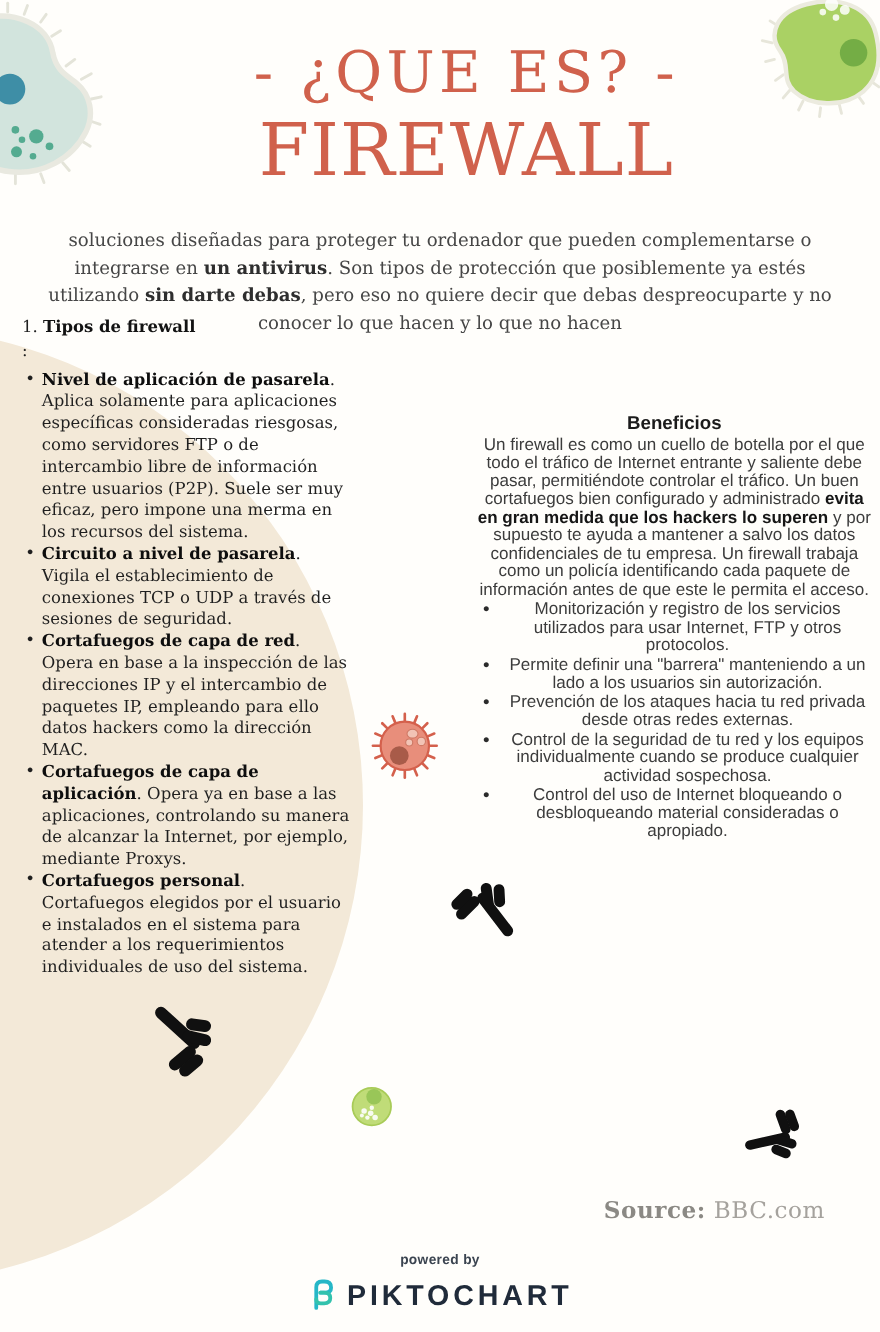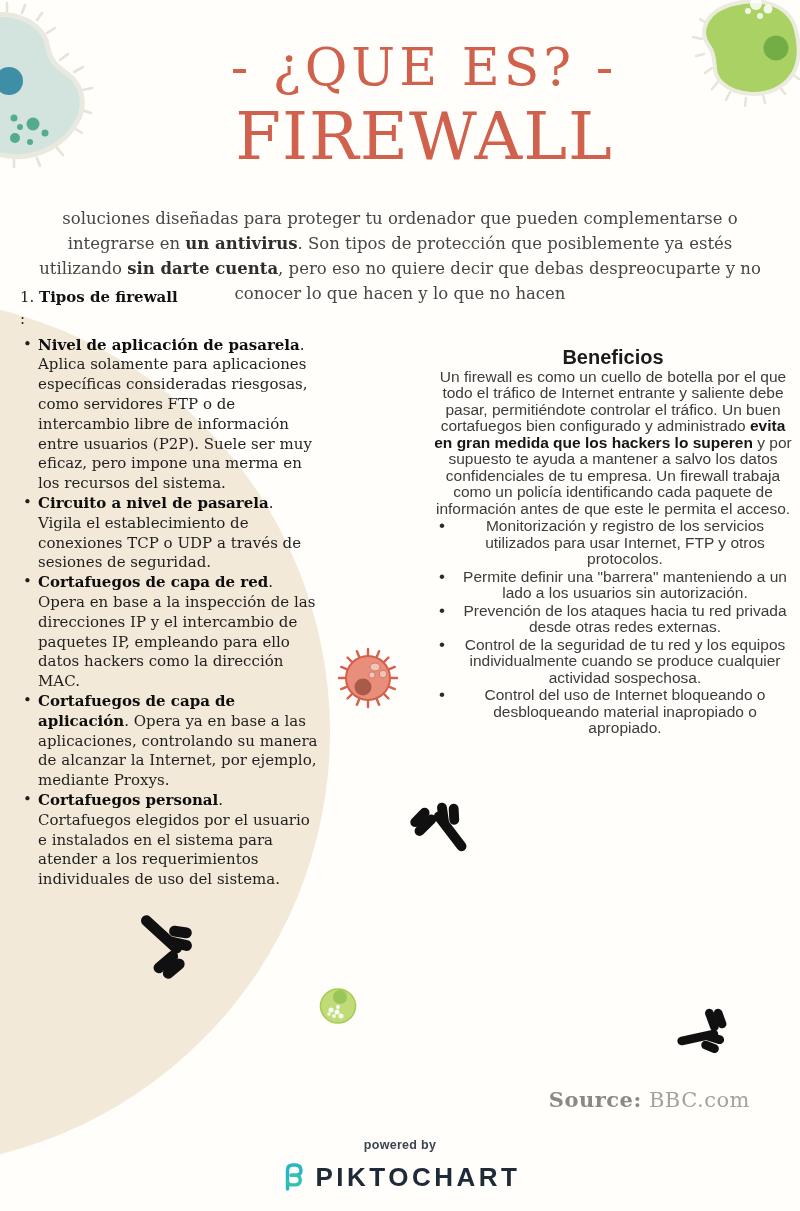--- a/index.html
+++ b/index.html
@@ -44,21 +44,21 @@
   .tipos ul { list-style:none; margin:6px 0 0 0; padding:0; }
   .tipos li { position:relative; padding-left:18px; margin:0; }
   .tipos li .blt { position:absolute; left:3px; top:-1px; }
   .tipos li b { color:#0e0e0e; }
   
   .beneficios {
     position:absolute; left:433px; top:349px; width:360px; z-index:2;
     font-family:"Liberation Sans", sans-serif;
     font-size:15.5px; line-height:16.5px; color:#3c3c3c; text-align:center;
   }
-  .ben-head { font-weight:700; color:#1b1b1b; font-size:20px; margin-bottom:3px; }
+  .ben-head { font-weight:700; color:#1b1b1b; font-size:17px; margin-bottom:3px;margin-top:28px; }
   .beneficios b { color:#161616; }
   .beneficios ul { list-style:none; margin:1px 0 0 0; padding:0; text-align:center; }
   .beneficios li { position:relative; padding-left:24px; margin:0 0 1px 0; }
   .beneficios li .blt { position:absolute; left:6px; top:0px; font-size:17px; color:#2b2b2b; }
   
   .source {
     position:absolute; right:50px; top:1087px; z-index:2;
     font-size:21px; letter-spacing:0.5px; color:#a5a29d;
   }
   .source .lbl { font-weight:700; color:#8b8984; }
@@ -209,21 +209,21 @@
       <svg width="58" height="58">
         <use href="#antibody"></use>
       </svg>
     </div>
 
   <div class="title-block">
     <div class="title-kicker">- ¿QUE ES? -</div>
     <div class="title-main">FIREWALL</div>
   </div>
 
-  <p class="intro"><span>soluciones diseñadas para proteger tu ordenador que pueden complementarse o integrarse en </span><b>un antivirus</b><span>. Son tipos de protección que posiblemente ya estés utilizando </span><b>sin darte cuenta</b><span>, pero eso no quiere decir que debas despreocuparte y no conocer lo que hacen y lo que no hacen</span></p>
+  <p class="intro"><span>soluciones diseñadas para proteger tu ordenador que pueden complementarse o integrarse en </span><b>un antivirus</b><span>. Son tipos de protección que posiblemente ya estés utilizando </span><b>sin darte debas</b><span>, pero eso no quiere decir que debas despreocuparte y no conocer lo que hacen y lo que no hacen</span></p>
 
   <div class="tipos">
     <div class="tipos-head">
       <span class="tipos-num">1.</span><span>Tipos de firewall</span>
     </div>
     <div class="tipos-colon">:</div>
     <ul>
       <li><span class="blt">•</span><b>Nivel de aplicación de pasarela</b><span>. Aplica solamente para aplicaciones específicas consideradas riesgosas, como servidores FTP o de intercambio libre de información entre usuarios (P2P). Suele ser muy eficaz, pero impone una merma en los recursos del sistema.</span></li>
       <li><span class="blt">•</span><b>Circuito a nivel de pasarela</b><span>. Vigila el establecimiento de conexiones TCP o UDP a través de sesiones de seguridad.</span></li>
       <li><span class="blt">•</span><b>Cortafuegos de capa de red</b><span>. Opera en base a la inspección de las direcciones IP y el intercambio de paquetes IP, empleando para ello datos hackers como la dirección MAC.</span></li>
@@ -233,21 +233,21 @@
   </div>
 
   <div class="beneficios">
     <div class="ben-head">Beneficios</div>
     <div><span>Un firewall es como un cuello de botella por el que todo el tráfico de Internet entrante y saliente debe pasar, permitiéndote controlar el tráfico. Un buen cortafuegos bien configurado y administrado </span><b>evita en gran medida que los hackers lo superen</b><span> y por supuesto te ayuda a mantener a salvo los datos confidenciales de tu empresa. Un firewall trabaja como un policía identificando cada paquete de información antes de que este le permita el acceso.</span></div>
     <ul>
       <li><span class="blt">•</span><span>Monitorización y registro de los servicios utilizados para usar Internet, FTP y otros protocolos.</span></li>
       <li><span class="blt">•</span><span>Permite definir una "barrera" manteniendo a un lado a los usuarios sin autorización.</span></li>
       <li><span class="blt">•</span><span>Prevención de los ataques hacia tu red privada desde otras redes externas.</span></li>
       <li><span class="blt">•</span><span>Control de la seguridad de tu red y los equipos individualmente cuando se produce cualquier actividad sospechosa.</span></li>
-      <li><span class="blt">•</span><span>Control del uso de Internet bloqueando o desbloqueando material inapropiado o apropiado.</span></li>
+      <li><span class="blt">•</span><span>Control del uso de Internet bloqueando o desbloqueando material consideradas o apropiado.</span></li>
     </ul>
   </div>
 
   <div class="source">
     <span class="lbl">Source:</span>
     <span>BBC.com</span>
   </div>
 
   <div class="footer">
     <div class="powered">powered by</div>

